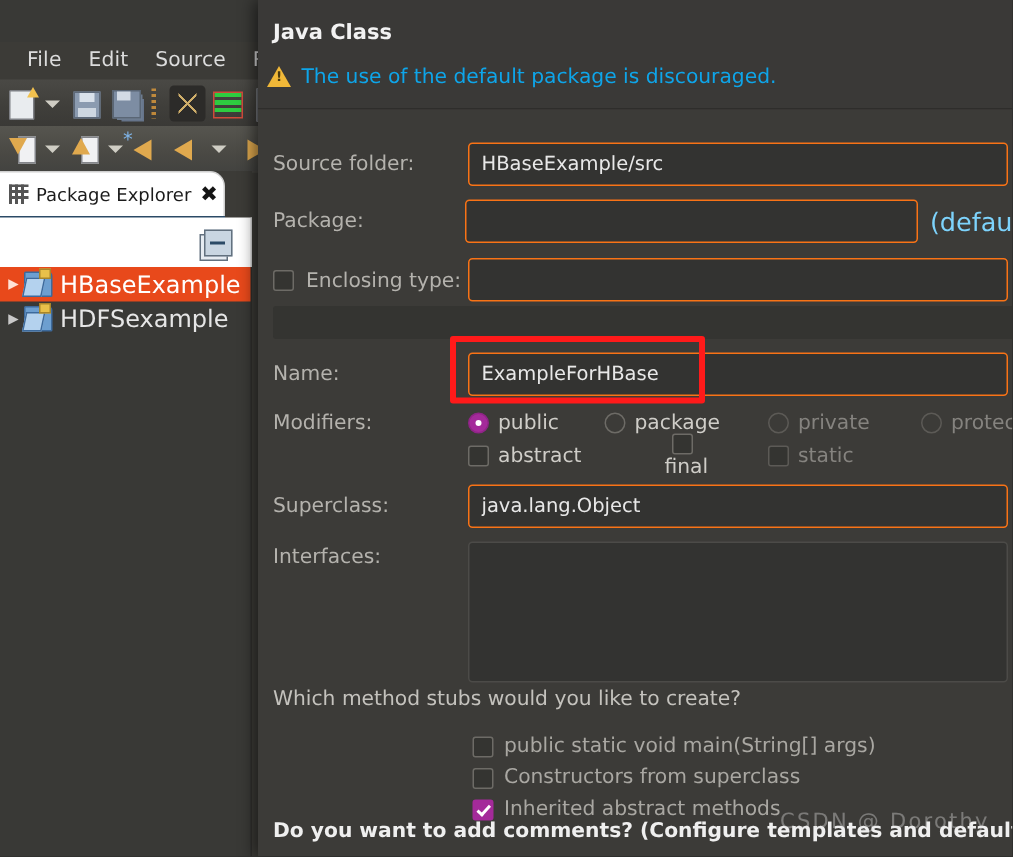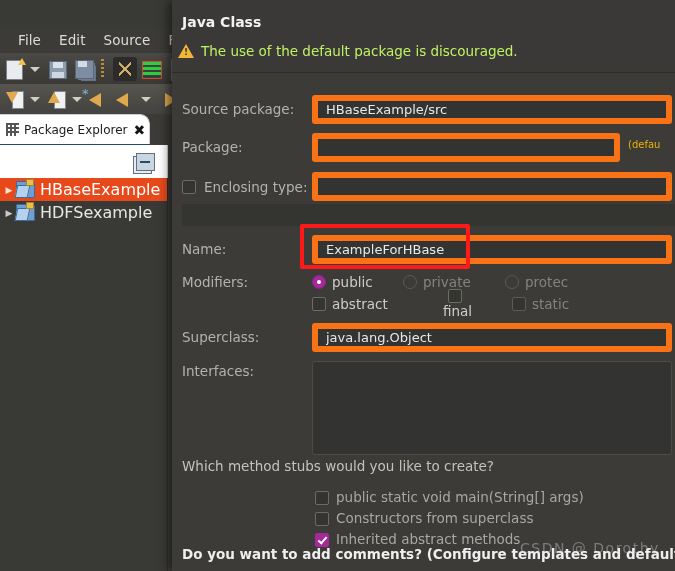--- a/index.html
+++ b/index.html
@@ -343,59 +343,59 @@
     position: relative;
     margin-right: 7px;
   }
   .warn-tri::after {
     content: "!";
     position: absolute; left: -2px; top: 3px;
     color: #4a3a10; font-size: 9px; font-weight: bold;
     line-height: 10px;
   }
   .dlg-warn-text {
-    color: #bef264; font-size: 13.5px; white-space: nowrap;
+    color: #0ea5e9; font-size: 13.5px; white-space: nowrap;
   }
 
   .dlg-body {
     position: absolute;
     left: 0; top: 73px; width: 503px; height: 498px;
     background: #3c3b38;
   }
 
   .form-row {
     position: absolute;
     display: flex;
     align-items: flex-start;
   }
   .f-label {
     color: #b4b2ad;
     font-size: 13.5px;
     white-space: nowrap;
   }
   .f-input {
     background: #333331;
-    border: 6px solid #f97316;
+    border: 1px solid #f97316;
     border-radius: 3px;
     color: #e8e8e8;
     font-size: 13px;
     font-family: "DejaVu Sans", "Liberation Sans", sans-serif;
     padding: 5px 0 5px 8px;
     box-sizing: border-box;
     outline: none;
   }
   .f-input::placeholder { color: #7a7875; }
   .f-textarea {
     background: #333331;
     border: 1px solid #4c4b48;
     border-radius: 3px;
     box-sizing: border-box;
   }
   .f-sidenote {
-    color: #eab308; font-size: 10px; white-space: nowrap;
+    color: #7dd3fc; font-size: 17px; white-space: nowrap;
   }
 
   .separator-bar {
     position: absolute;
     left: 10px; top: 131px;
     width: 503px; height: 22px;
     background: #343431;
     border-radius: 2px;
   }
 
@@ -583,21 +583,21 @@
       <div class="dlg-title">Java Class</div>
       <div class="dlg-warn">
         <span class="warn-tri"></span>
         <span class="dlg-warn-text">The use of the default package is discouraged.</span>
       </div>
     </div>
 
     <div class="dlg-body">
 
       <div class="form-row" style="left:10px; top:22px; width:493px;">
-        <span class="f-label" style="width:130px; padding-top:6px;">Source package:</span>
+        <span class="f-label" style="width:130px; padding-top:6px;">Source folder:</span>
         <input class="f-input" style="width: 360px; height: 29px;" value="HBaseExample/src">
       </div>
 
       <div class="form-row" style="left:10px; top:60px; width:493px;">
         <span class="f-label" style="width:130px; padding-top:6px;">Package:</span>
         <input class="f-input" style="width: 308px; height: 29px;" value="">
         <span class="f-sidenote" style="margin-left:8px; padding-top:6px;">(defau</span>
       </div>
 
       <div class="form-row" style="left:10px; top:99px; width:493px; align-items:center;">
@@ -614,20 +614,24 @@
       </div>
 
       <div class="form-row" style="left:10px; top:198px; width:493px; flex-direction:column;">
         <div style="display:flex; align-items:flex-start;">
           <span class="f-label" style="width:130px; padding-top:3px;">Modifiers:</span>
           <div style="display:flex; flex-direction:column;">
             <div style="display:flex; align-items:center; height:22px;">
               <span class="opt" style="width:85px;">
                 <span class="rb selected"></span>
                 <span class="opt-label">public</span>
+              </span>
+              <span class="opt" style="width:103px;">
+                <span class="rb"></span>
+                <span class="opt-label">package</span>
               </span>
               <span class="opt disabled" style="width:96px;">
                 <span class="rb"></span>
                 <span class="opt-label">private</span>
               </span>
               <span class="opt disabled">
                 <span class="rb"></span>
                 <span class="opt-label">protec</span>
               </span>
             </div>

